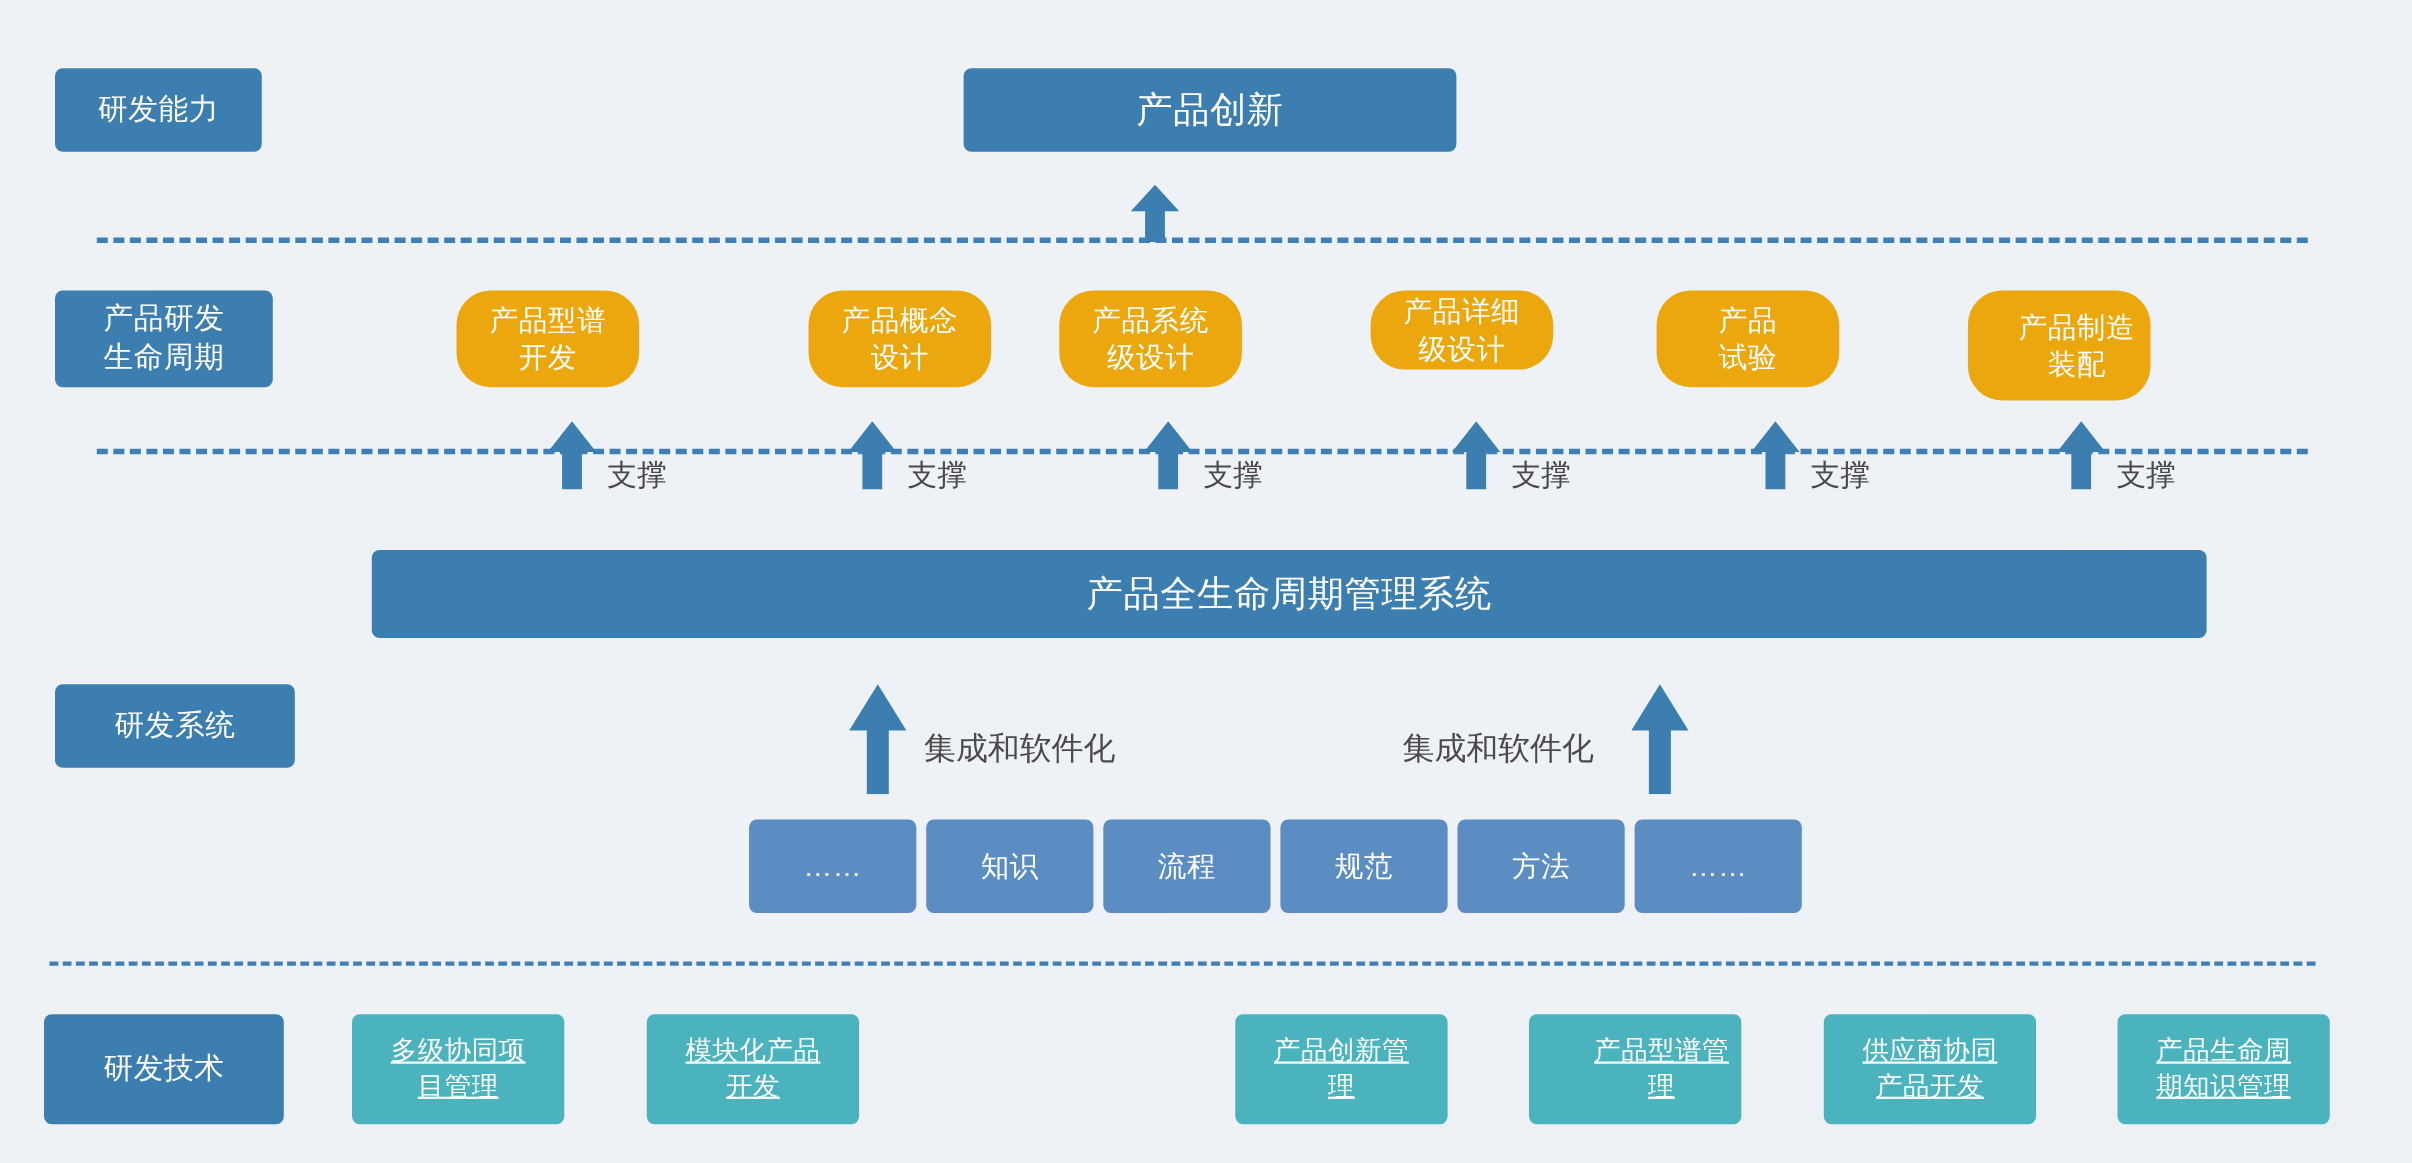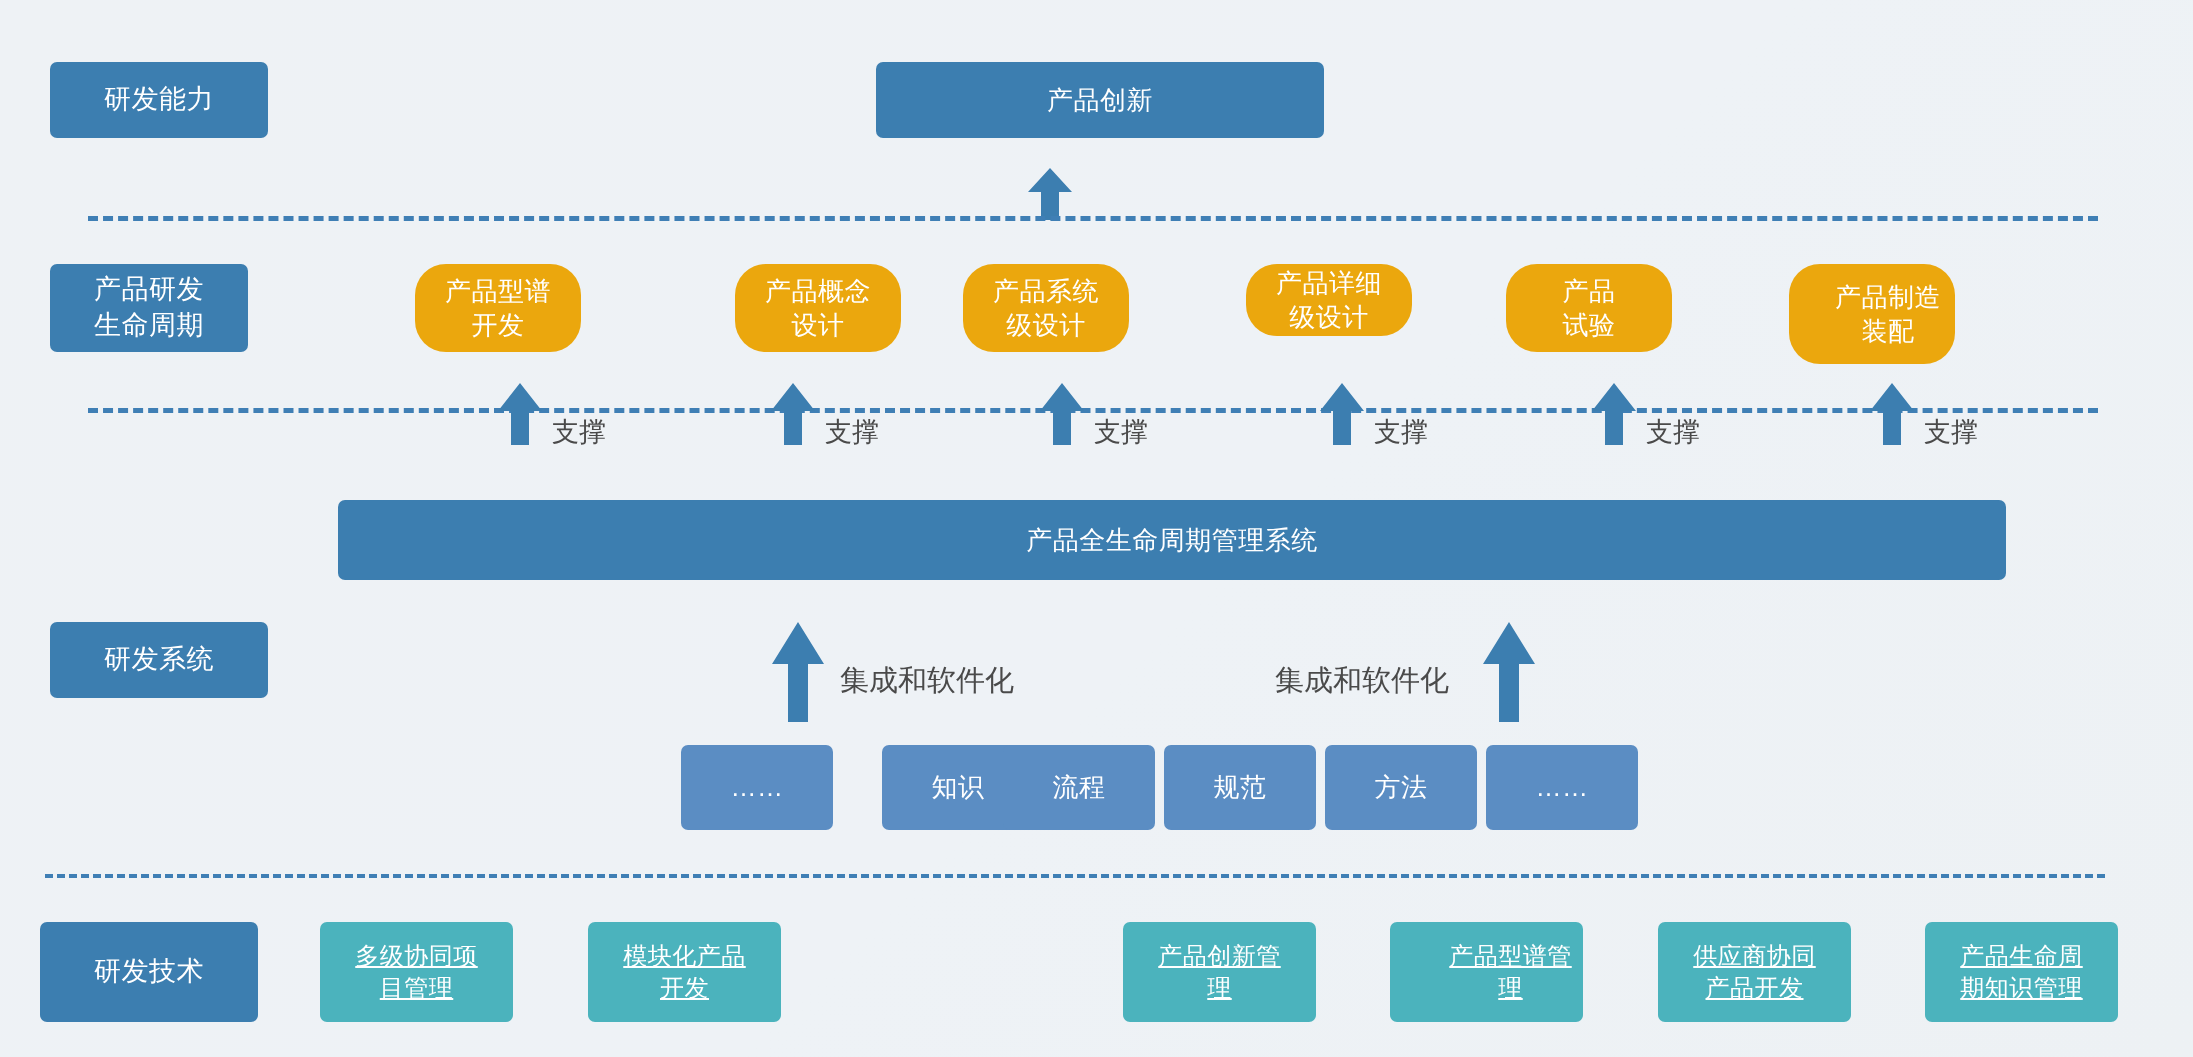--- a/index.html
+++ b/index.html
@@ -38,21 +38,21 @@
   .box-lightblue { background: #5b8dc3; }
   .box-teal      { background: #4bb3bd; text-decoration: underline; }
 
   
   .row-label {
     font-size: 27px;
   }
 
   
   .headline {
-    font-size: 26px;
+    font-size: 33px;
   }
 
   .stage {
     font-size: 26px;
   }
 
   .asset {
     font-size: 26px;
   }
 
@@ -85,21 +85,21 @@
   }
   .arrow-label.big {
     font-size: 29px;
   }
 </style>
 </head>
 <body>
 
 <div id="canvas">
 
-  <div class="box box-blue row-label" style="left:50px; top:62px; width:218px; height:76px;">研发能力</div>
+  <div class="box box-blue row-label" style="left:50px; top:62px; width:188px; height:76px;">研发能力</div>
 
   <div class="box box-blue headline" style="left:876px; top:62px; width:448px; height:76px;">产品创新</div>
 
   <div class="arrow" style="left:1028px; top:168px;">
     <svg width="44" height="52" viewBox="0 0 44 52">
       <polygon points="22,0 44,24 31,24 31,52 13,52 13,24 0,24" fill="#3c7eb0"></polygon>
     </svg>
   </div>
 
   <div class="dashed" style="left:88px; top:216px; width:2010px;"></div>
@@ -176,21 +176,21 @@
   <div class="arrow-label big" style="left:840px; top:661px;">集成和软件化</div>
 
   <div class="arrow" style="left:1483px; top:622px;">
     <svg width="52" height="100" viewBox="0 0 52 100">
       <polygon points="26,0 52,42 36,42 36,100 16,100 16,42 0,42" fill="#3c7eb0"></polygon>
     </svg>
   </div>
   <div class="arrow-label big" style="left:1275px; top:661px;">集成和软件化</div>
 
   <div class="box box-lightblue asset" style="left:681px; top:745px; width:152px; height:85px;">……</div>
-  <div class="box box-lightblue asset" style="left:842px; top:745px; width:152px; height:85px;margin-left:40px;">知识</div>
+  <div class="box box-lightblue asset" style="left:842px; top:745px; width:152px; height:85px;">知识</div>
   <div class="box box-lightblue asset" style="left:1003px; top:745px; width:152px; height:85px;">流程</div>
   <div class="box box-lightblue asset" style="left:1164px; top:745px; width:152px; height:85px;">规范</div>
   <div class="box box-lightblue asset" style="left:1325px; top:745px; width:152px; height:85px;">方法</div>
   <div class="box box-lightblue asset" style="left:1486px; top:745px; width:152px; height:85px;">……</div>
 
   <div class="dashed thin" style="left:45px; top:874px; width:2060px;"></div>
 
   <div class="box box-blue row-label" style="left:40px; top:922px; width:218px; height:100px;">研发技术</div>
 
   <div class="box box-teal tech" style="left:320px; top:922px; width:193px; height:100px;">多级协同项

